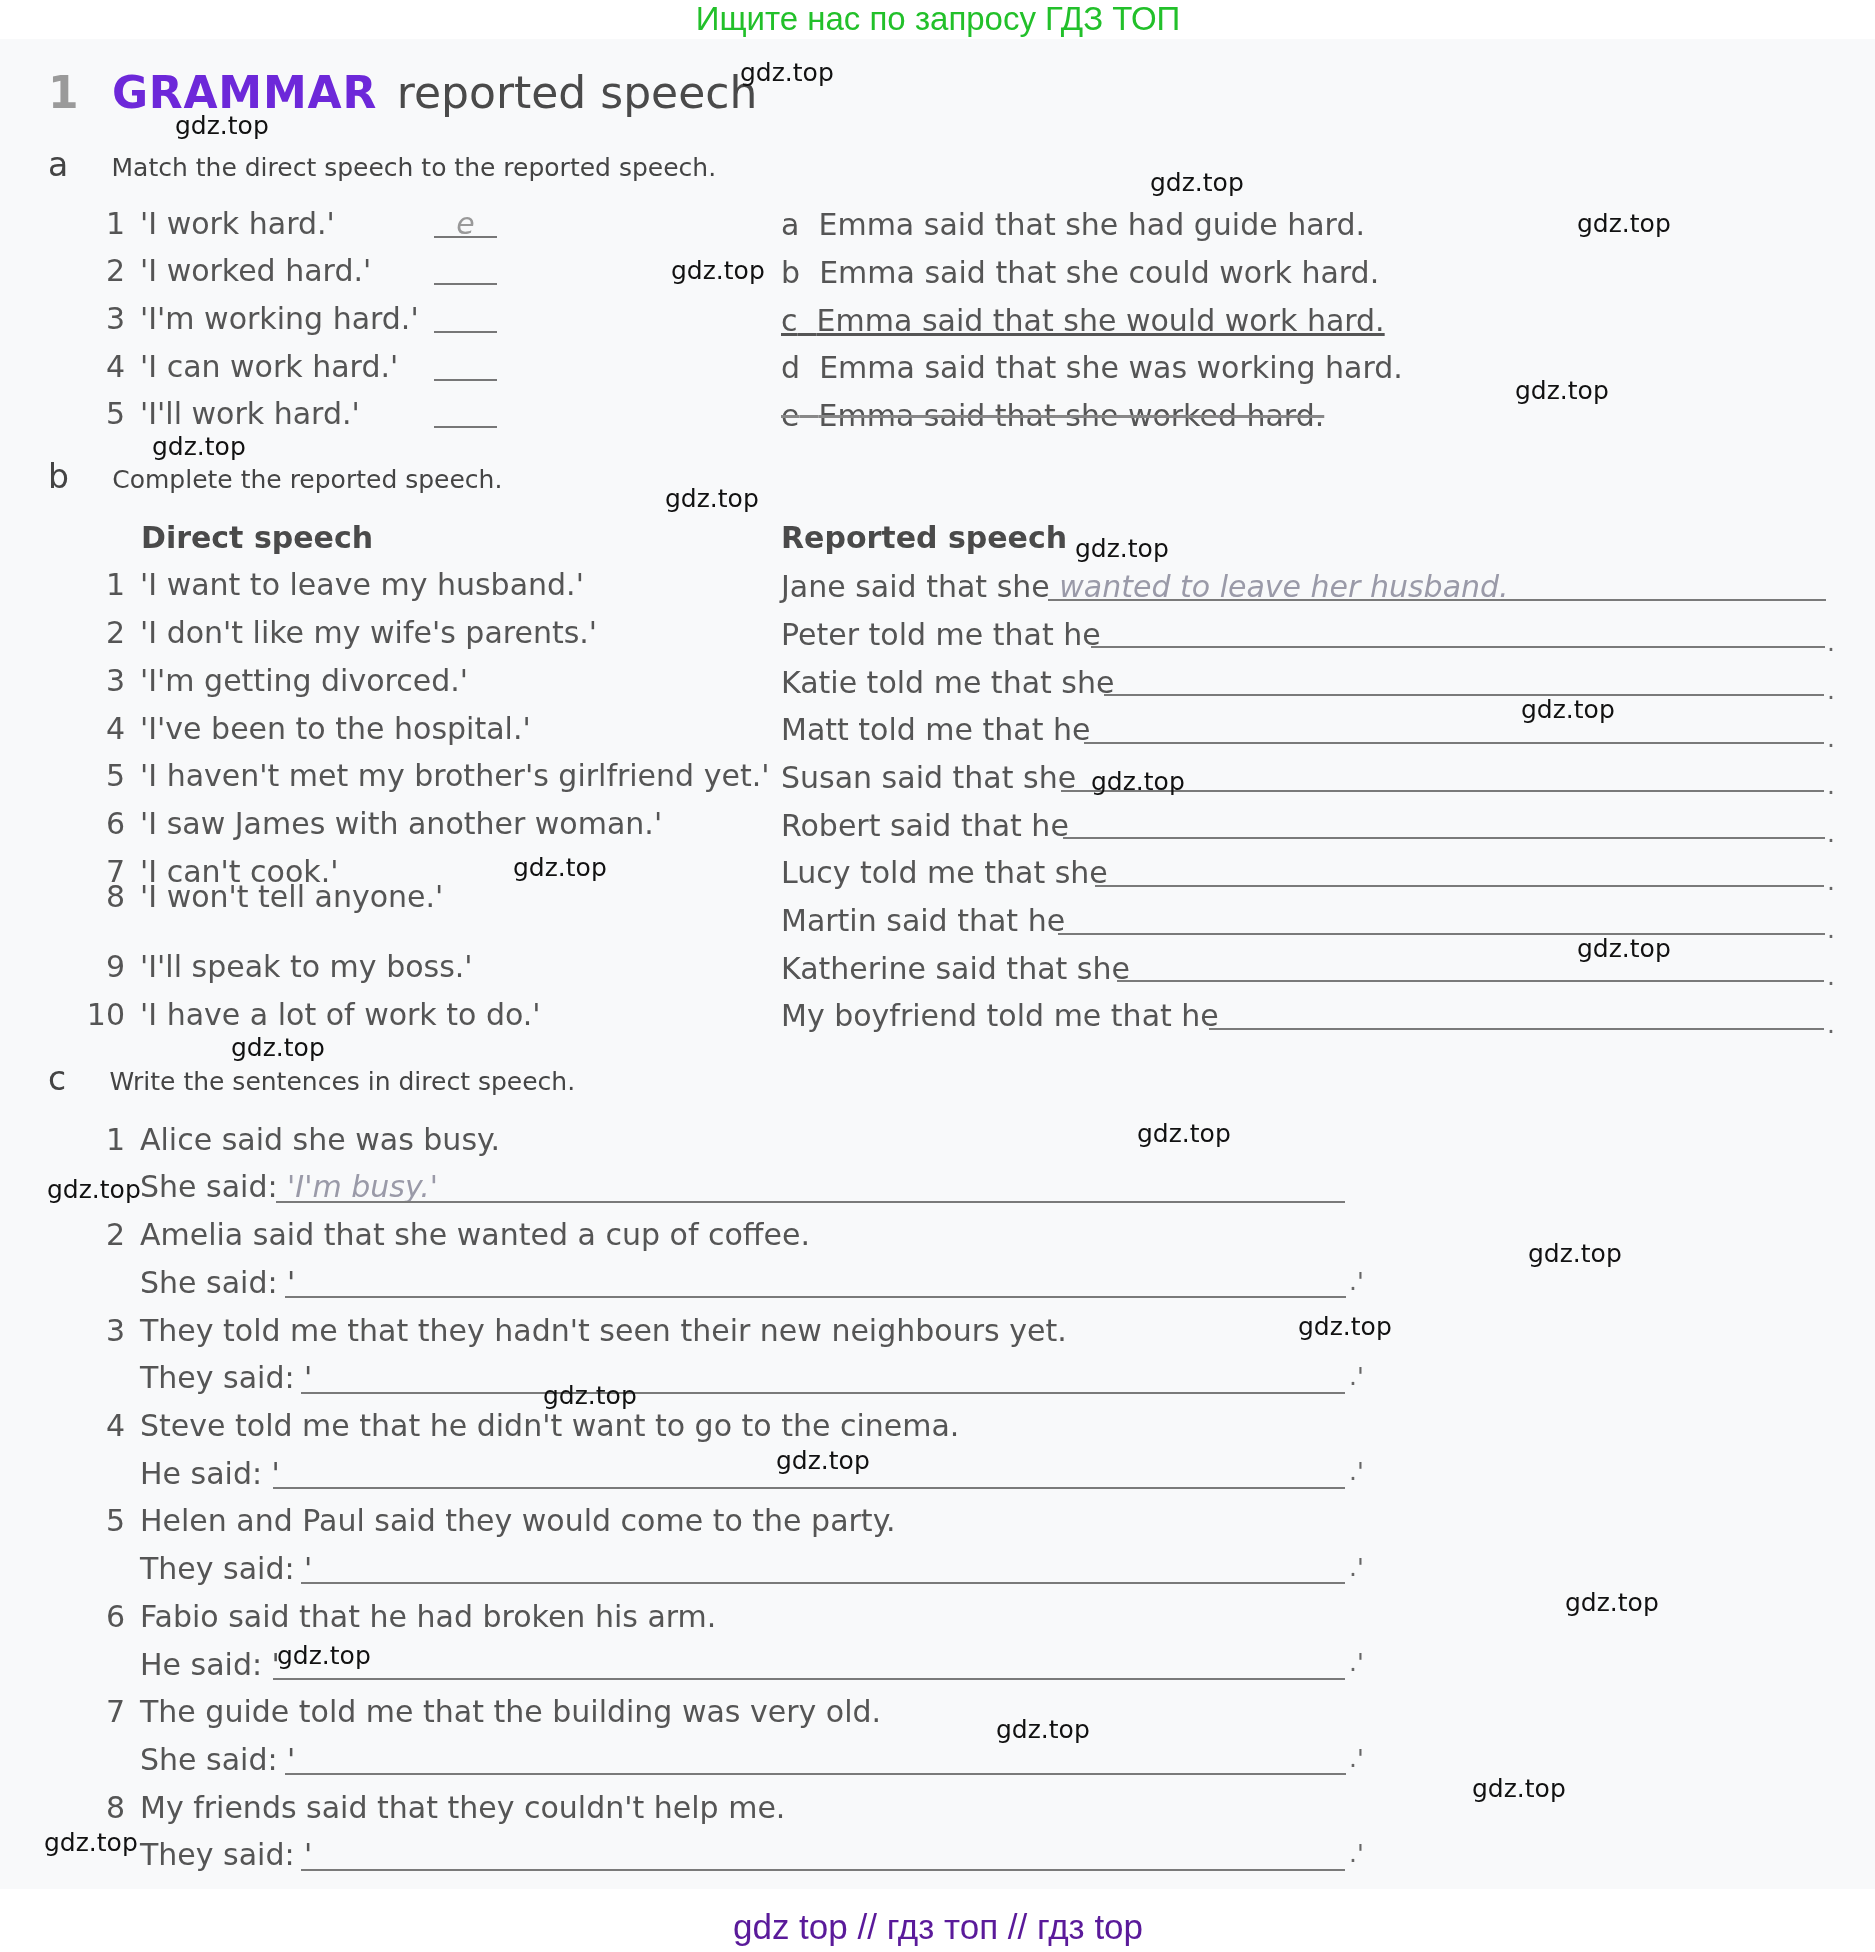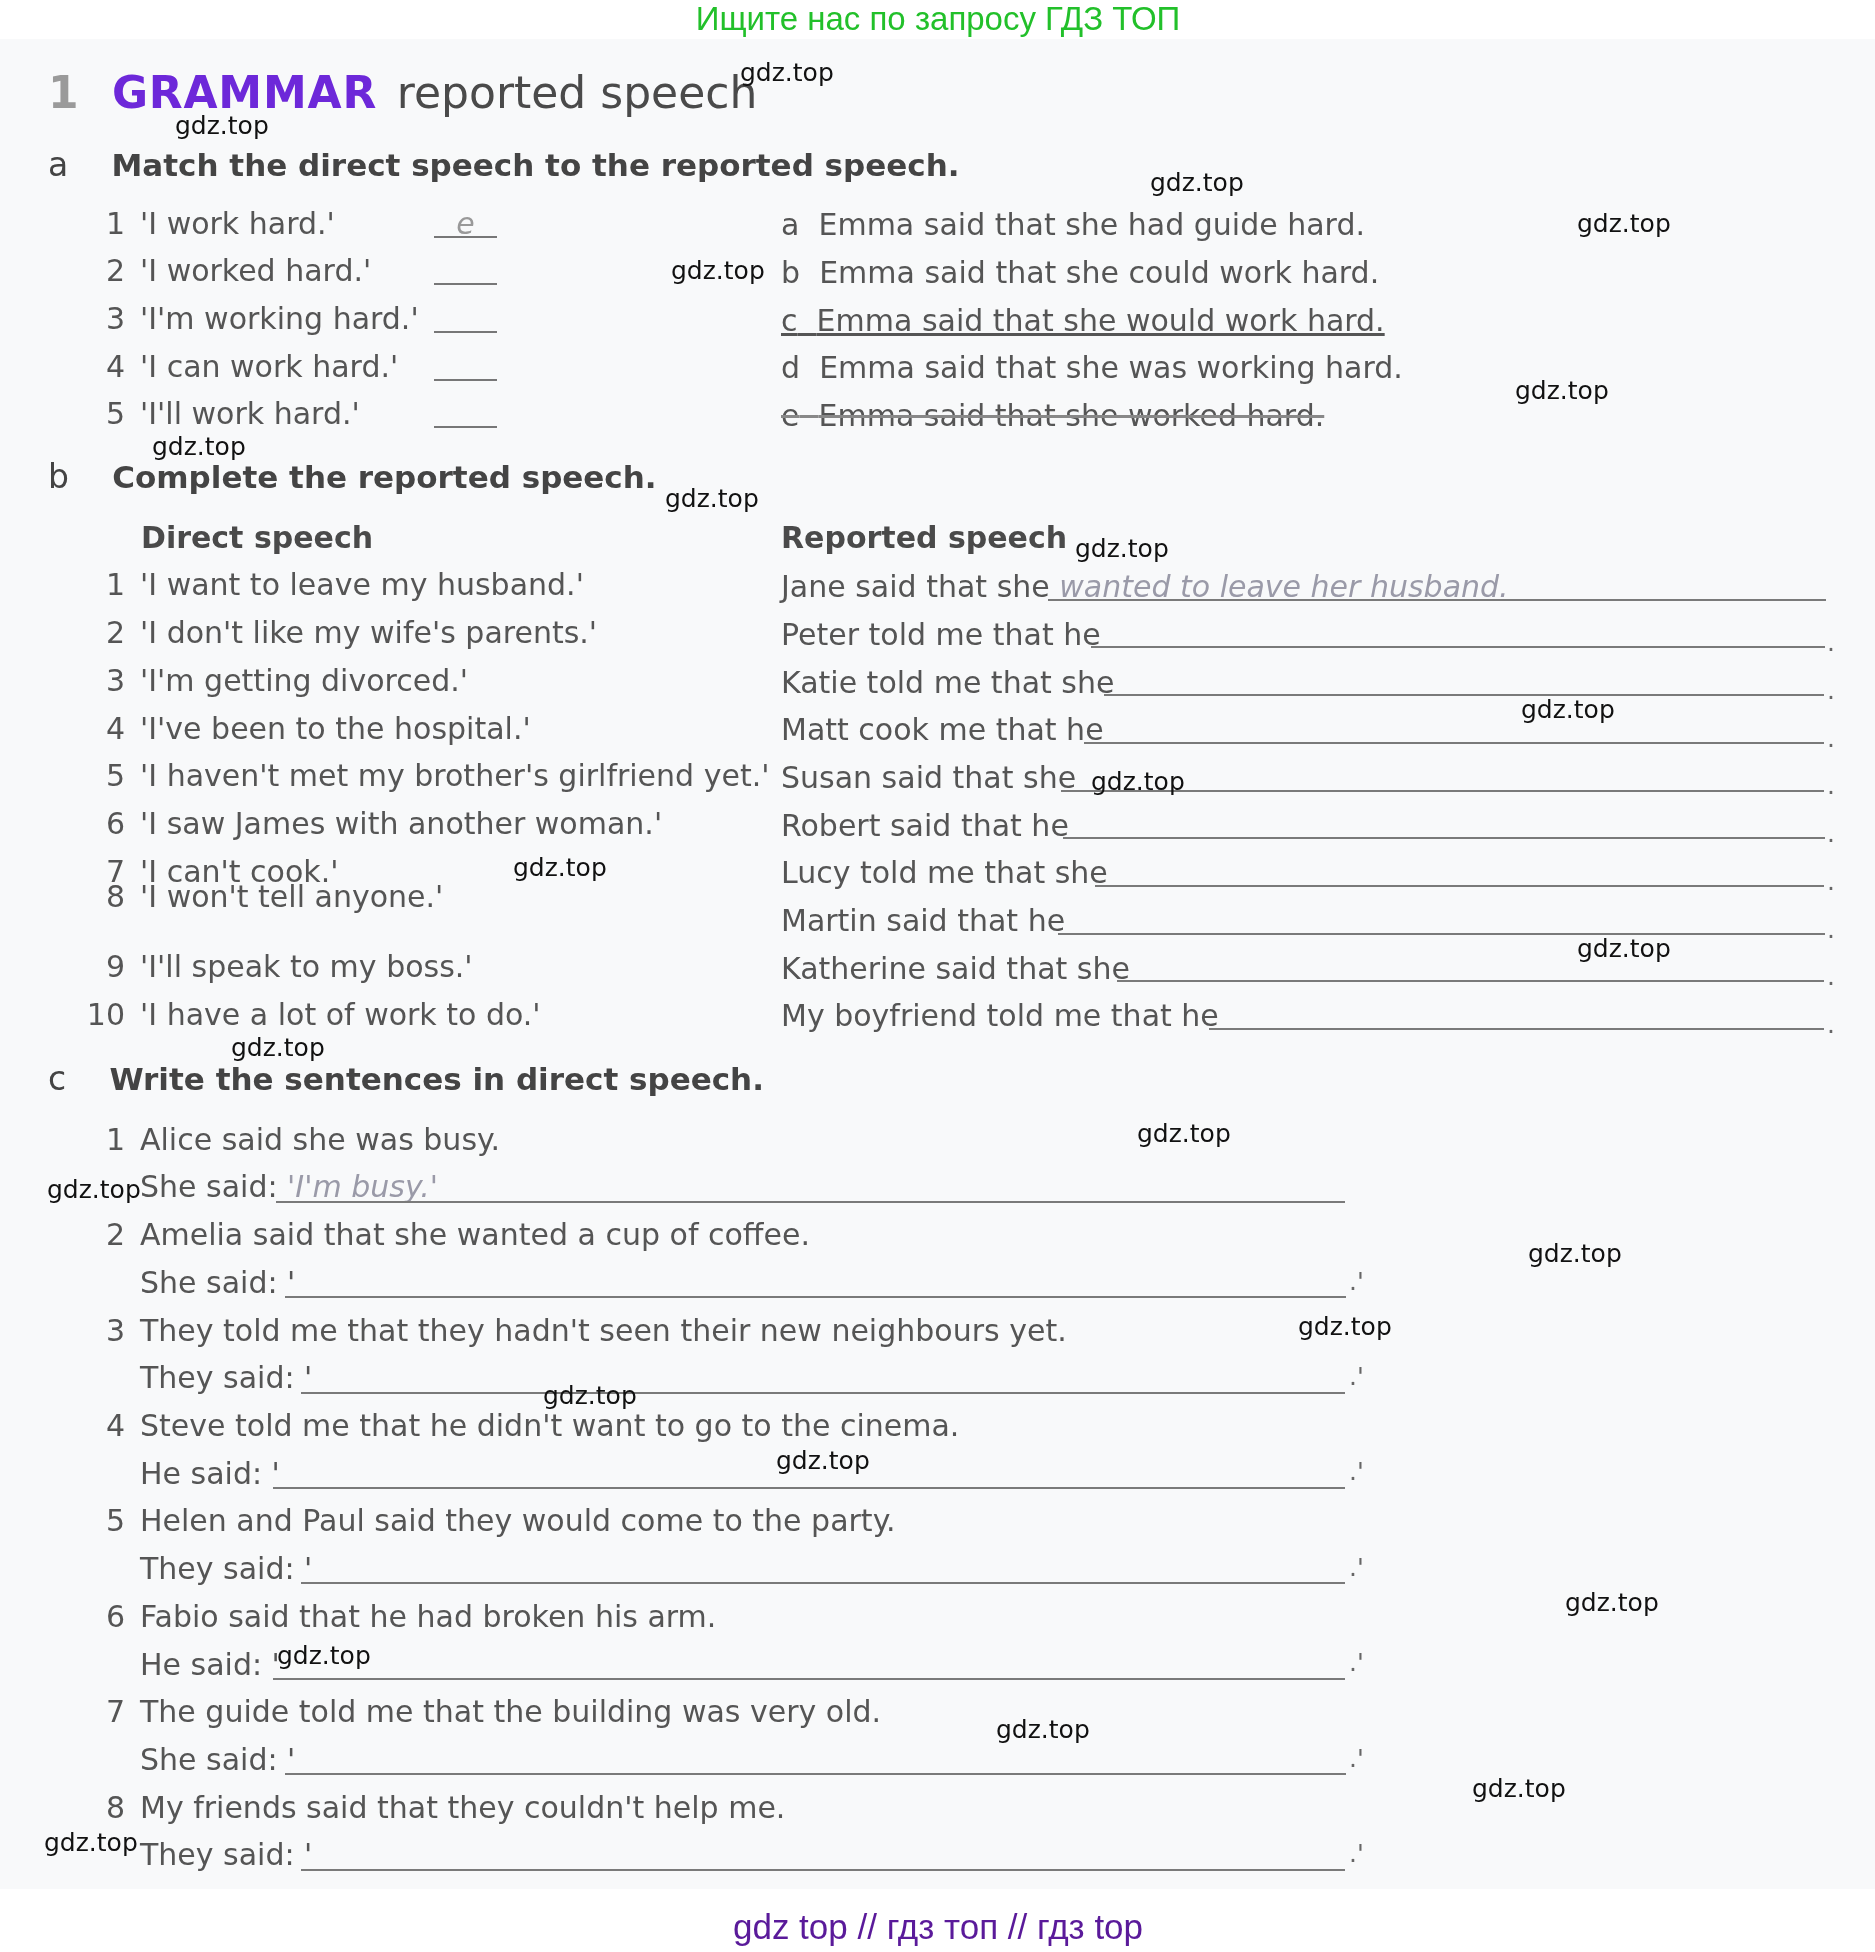--- a/index.html
+++ b/index.html
@@ -25,21 +25,21 @@
     font-family: "Liberation Sans", sans-serif; font-size: 35px; line-height: 41px;
   }
   .wm {
     position: absolute; color: #111; font-family: "DejaVu Sans", sans-serif;
     font-size: 25px; line-height: 28px; white-space: nowrap;
   }
   .title-num { color: #9a9a9a; font-size: 44px; font-weight: bold; }
   .title-bold { color: #6d28d9; font-size: 44px; font-weight: bold; letter-spacing: 0.8px; }
   .title-light { color: #4a4a4a; font-size: 44px; }
   .sec-letter { color: #444; font-size: 33px; }
-  .sec-title { color: #444; font-size: 31px; font-weight: bold; }
+  .sec-title { color: #444; font-size: 25px; }
   .item { font-size: 30px; color: #555; line-height: 36px; }
   .num { display: inline-block; width: 36px; text-align: right; margin-right: 15px; }
   .blank {
     display: inline-block; border-bottom: 2.5px solid #777; height: 30px;
     vertical-align: baseline; color: #999; font-style: italic; text-align: center;
   }
   .answer { color: #9a9aa8; font-style: italic; }
   .strike { text-decoration: line-through; text-decoration-color: #888; }
   .colhead { font-size: 30px; font-weight: bold; color: #4a4a4a; }
   .rline {
@@ -121,21 +121,21 @@
 <div class="abs item" style="left:74px; top:758px;"><span class="num" style="width:51px">5</span><span>'I haven't met my brother's girlfriend yet.'</span></div>
 <div class="abs item" style="left:74px; top:806px;"><span class="num" style="width:51px">6</span><span>'I saw James with another woman.'</span></div>
 <div class="abs item" style="left:74px; top:854px;"><span class="num" style="width:51px">7</span><span>'I can't cook.'</span></div>
 <div class="abs item" style="left:74px; top:871px;margin-top:8px;"><span class="num" style="width:51px">8</span><span>'I won't tell anyone.'</span></div>
 <div class="abs item" style="left:74px; top:949px;"><span class="num" style="width:51px">9</span><span>'I'll speak to my boss.'</span></div>
 <div class="abs item" style="left:74px; top:997px;"><span class="num" style="width:51px">10</span><span>'I have a lot of work to do.'</span></div>
 
 <div class="abs item" style="left:781px; top:569px;"><span>Jane said that she</span> <span class="answer">wanted to leave her husband.</span></div>
 <div class="abs item" style="left:781px; top:617px;">Peter told me that he</div>
 <div class="abs item" style="left:781px; top:665px;">Katie told me that she</div>
-<div class="abs item" style="left:781px; top:712px;">Matt cook me that he</div>
+<div class="abs item" style="left:781px; top:712px;">Matt told me that he</div>
 <div class="abs item" style="left:781px; top:760px;">Susan said that she</div>
 <div class="abs item" style="left:781px; top:808px;">Robert said that he</div>
 <div class="abs item" style="left:781px; top:855px;">Lucy told me that she</div>
 <div class="abs item" style="left:781px; top:903px;">Martin said that he</div>
 <div class="abs item" style="left:781px; top:951px;">Katherine said that she</div>
 <div class="abs item" style="left:781px; top:998px;">My boyfriend told me that he</div>
 
 <div class="rline" style="left:1048px; top:599px; width:778px;"></div>
 <div class="rline" style="left:1091px; top:646px; width:734px;"></div>
 <span class="punct" style="left:1827px; top:628px;">.</span>

